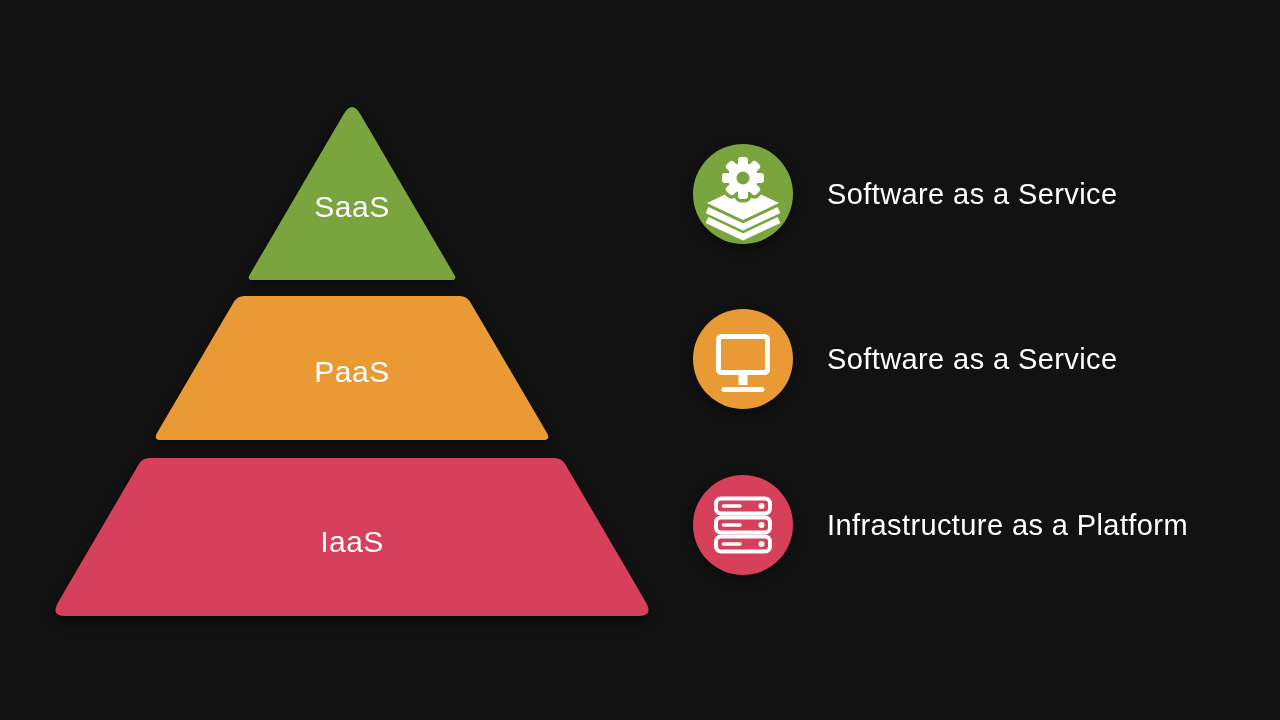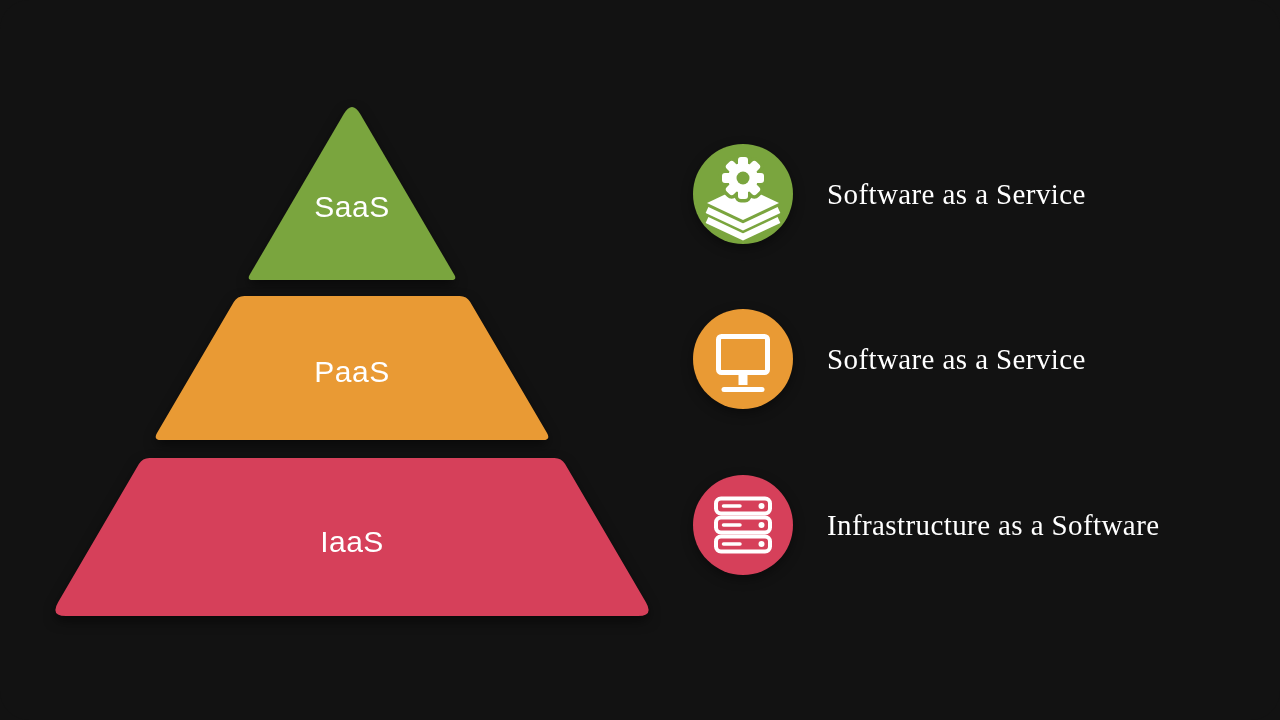--- a/index.html
+++ b/index.html
@@ -14,21 +14,21 @@
     text-anchor:middle;letter-spacing:.5px;
   }
   .legend-row{
     position:absolute;left:693px;display:flex;align-items:center;gap:34px;height:100px;
   }
   .row-saas{top:144px}
   .row-paas{top:309px}
   .row-iaas{top:475px}
   .legend-icon{width:100px;height:100px;flex:0 0 auto;filter:drop-shadow(0 4px 6px rgba(0,0,0,.4));}
   .legend-label{
-    color:#ffffff;font-size:29px;letter-spacing:.4px;white-space:nowrap;font-family:Liberation Serif, serif;
+    color:#ffffff;font-size:29px;letter-spacing:.4px;white-space:nowrap;
   }
 </style>
 </head>
 <body>
 
 <div class="stage">
 
   <svg class="pyramid-svg" id="pyramid" viewBox="0 0 1280 720">
       <path d="M343.9,113.8 Q352.0,100.0 360.1,113.8 L454.3,274.8 Q457.3,280.0 451.3,280.0 L252.7,280.0 Q246.7,280.0 249.7,274.8 Z" fill="#7AA53E"></path>
       <text x="352" y="206" dominant-baseline="central">SaaS</text>
@@ -88,16 +88,16 @@
         <rect x="23" y="42.5" width="54" height="15" rx="5" stroke-width="4"></rect>
         <rect x="23" y="61.5" width="54" height="15" rx="5" stroke-width="4"></rect>
         <path d="M30.5,31 H47" stroke-width="3.5" stroke-linecap="round"></path>
         <path d="M30.5,50 H47" stroke-width="3.5" stroke-linecap="round"></path>
         <path d="M30.5,69 H47" stroke-width="3.5" stroke-linecap="round"></path>
         <circle cx="68.5" cy="31" r="3" fill="#ffffff" stroke="none"></circle>
         <circle cx="68.5" cy="50" r="3" fill="#ffffff" stroke="none"></circle>
         <circle cx="68.5" cy="69" r="3" fill="#ffffff" stroke="none"></circle>
       </g>
     </svg>
-    <div class="legend-label">Infrastructure as a Software</div>
+    <div class="legend-label">Infrastructure as a Platform</div>
   </div>
 
 </div>
 
 </body></html>

